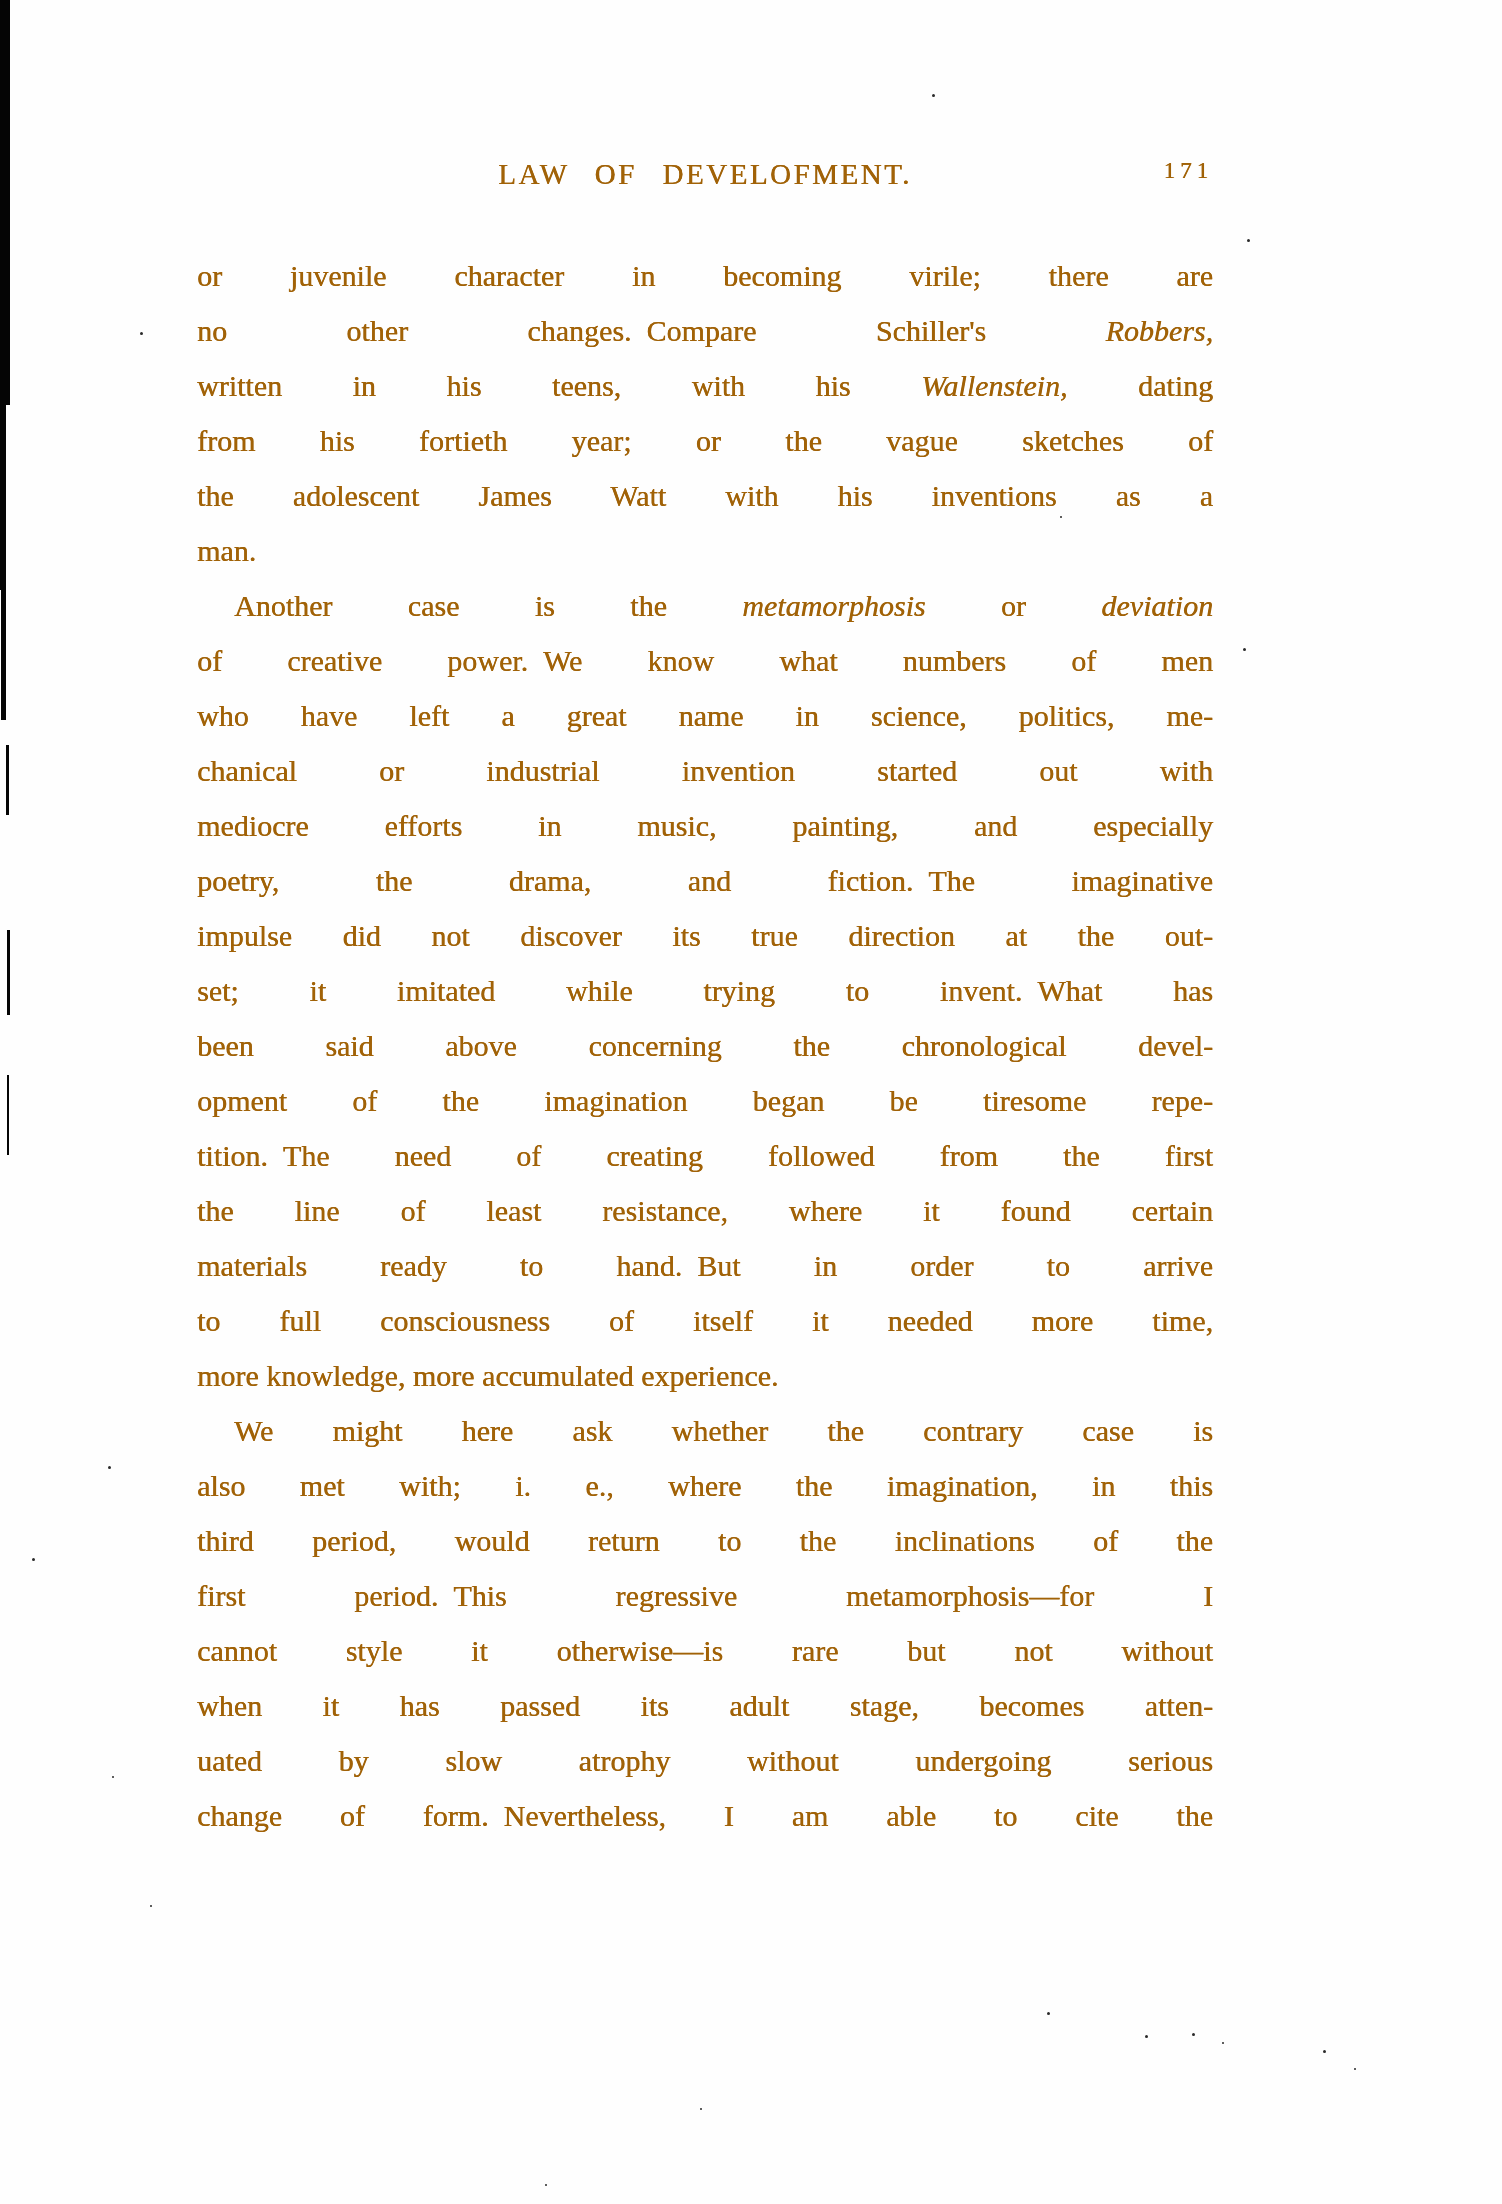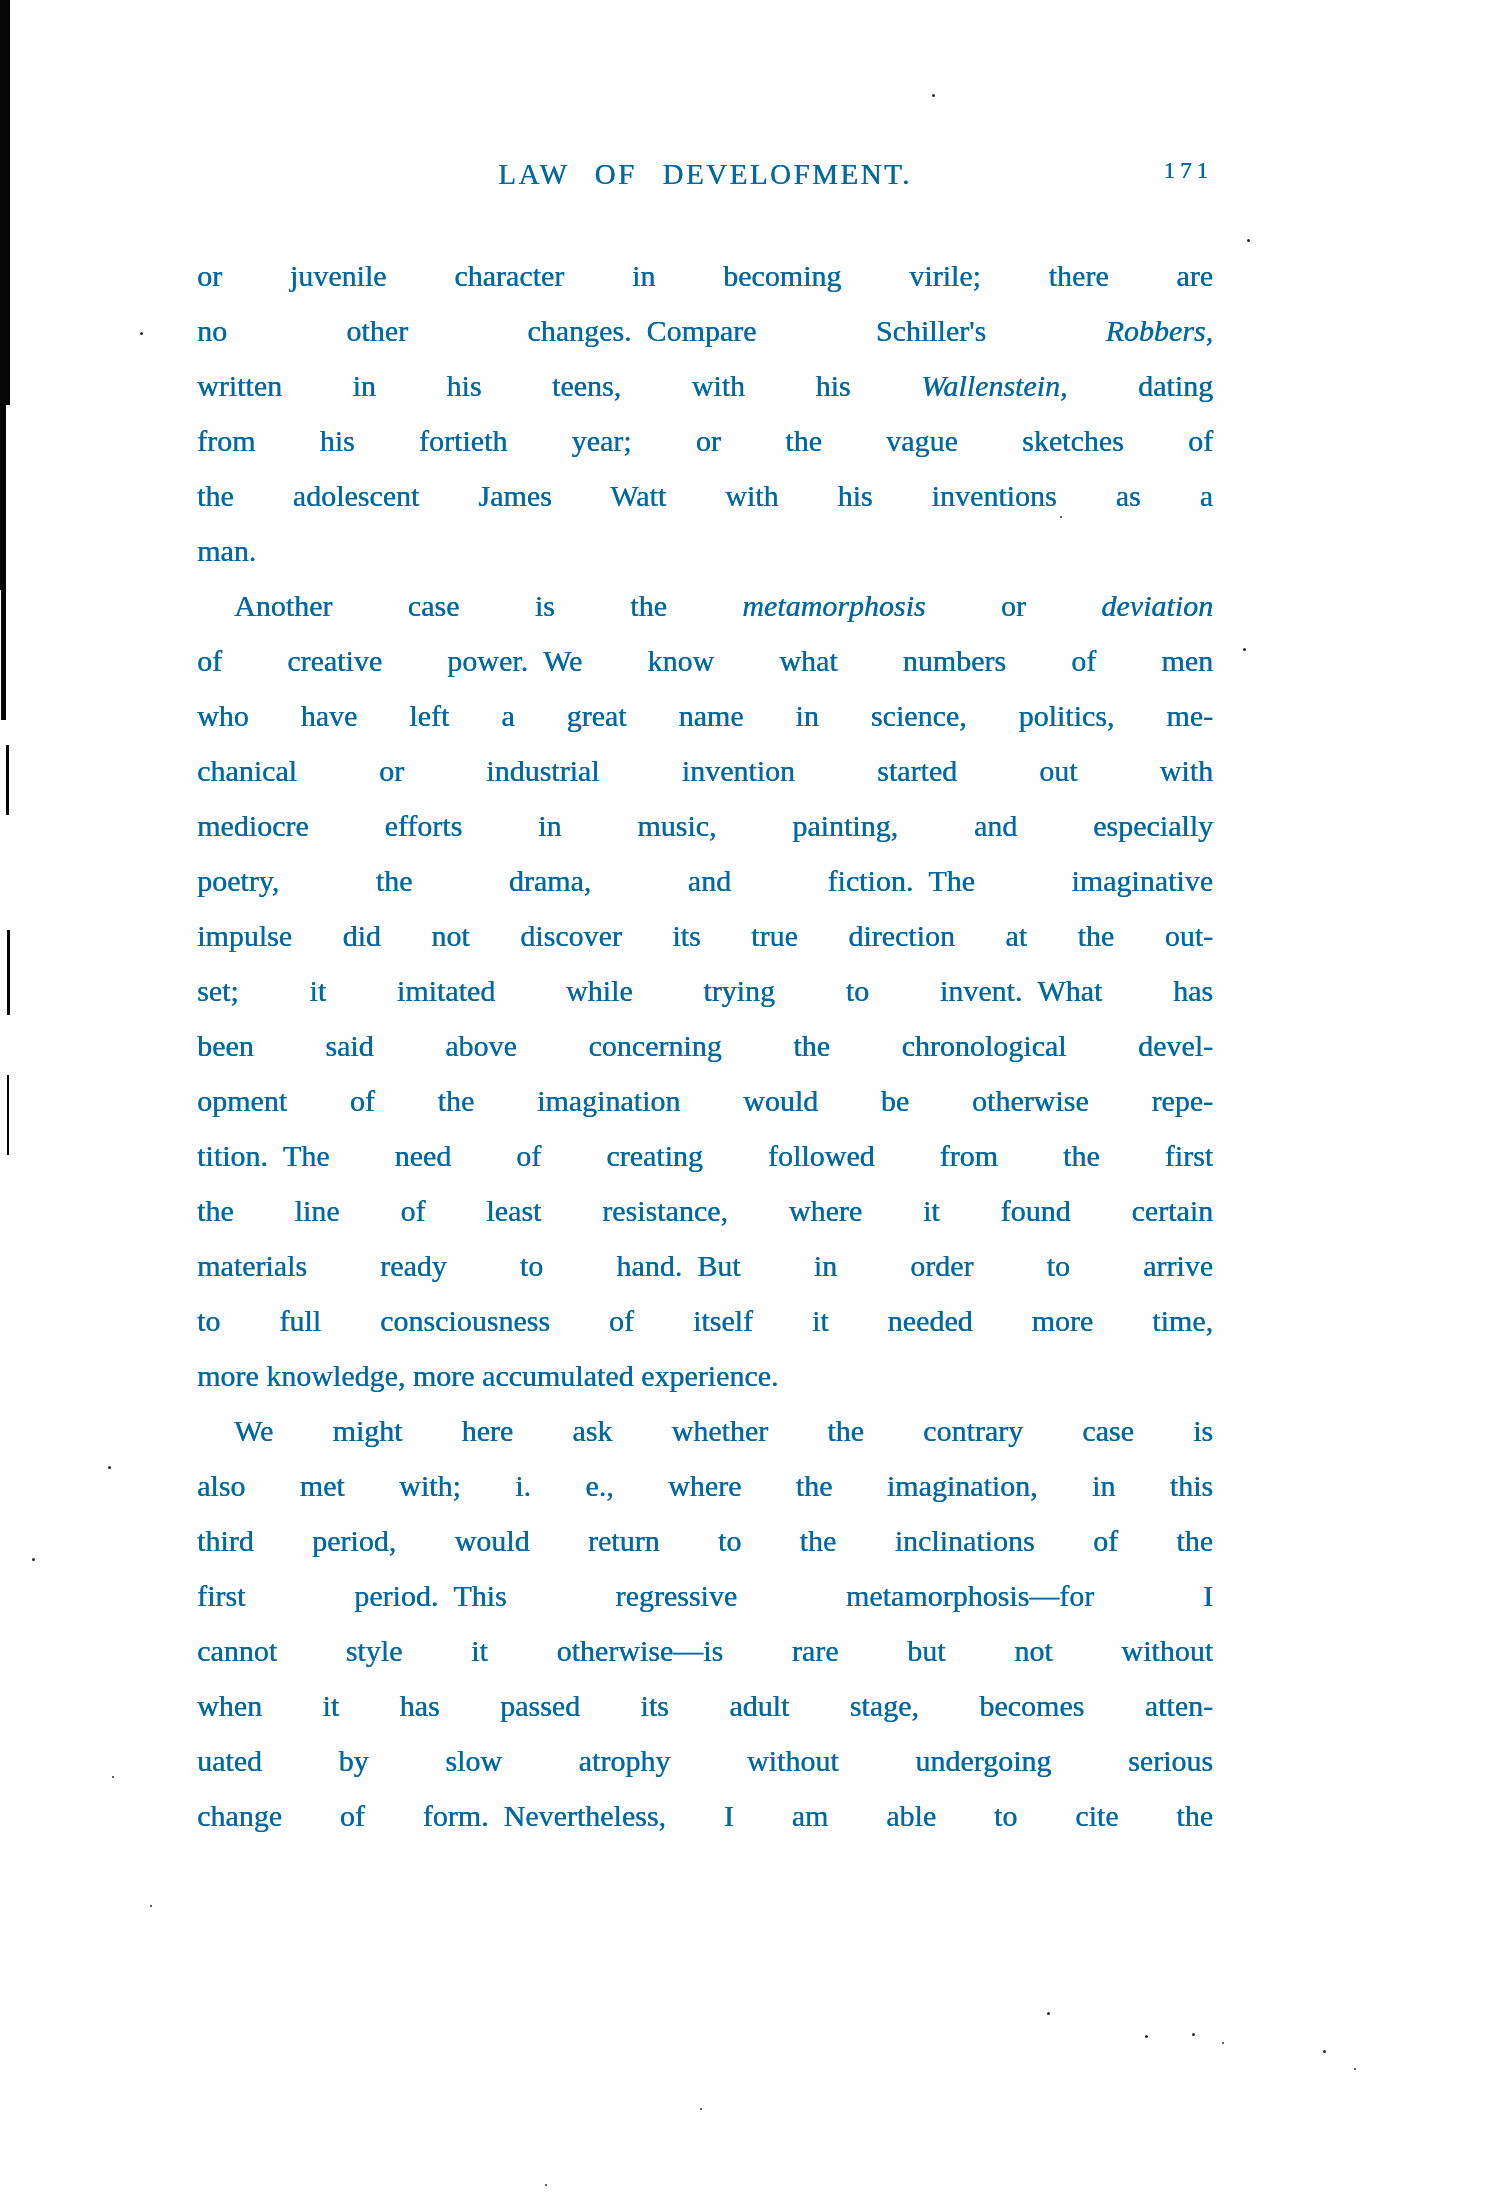--- a/index.html
+++ b/index.html
@@ -2,21 +2,21 @@
 <html><head>
 <meta charset="utf-8">
 <style>
   html, body { margin: 0; padding: 0; background: #e8e8e8; }
   .page {
     position: relative;
     width: 1502px;
     height: 2204px;
     background: #fefefe;
     font-family: "Liberation Serif", "DejaVu Serif", serif;
-    color: #0369a1;
+    color: #a16207;
     overflow: hidden;
   }
   .runhead {
     position: absolute;
     left: 197px;
     top: 158px;
     width: 1016px;
     height: 40px;
   }
   .runhead-title {
@@ -73,21 +73,21 @@
       <div class="line"><span class="">man.</span></div>
       <div class="line just indent"><span class="">Another case is the </span><span class="it">metamorphosis</span><span class=""> or </span><span class="it">deviation</span></div>
       <div class="line just"><span class="">of creative power. We know what numbers of men</span></div>
       <div class="line just"><span class="">who have left a great name in science, politics, me-</span></div>
       <div class="line just"><span class="">chanical or industrial invention started out with</span></div>
       <div class="line just"><span class="">mediocre efforts in music, painting, and especially</span></div>
       <div class="line just"><span class="">poetry, the drama, and fiction. The imaginative</span></div>
       <div class="line just"><span class="">impulse did not discover its true direction at the out-</span></div>
       <div class="line just"><span class="">set; it imitated while trying to invent. What has</span></div>
       <div class="line just"><span class="">been said above concerning the chronological devel-</span></div>
-      <div class="line just"><span class="">opment of the imagination would be otherwise repe-</span></div>
+      <div class="line just"><span class="">opment of the imagination began be tiresome repe-</span></div>
       <div class="line just"><span class="">tition. The need of creating followed from the first</span></div>
       <div class="line just"><span class="">the line of least resistance, where it found certain</span></div>
       <div class="line just"><span class="">materials ready to hand. But in order to arrive</span></div>
       <div class="line just"><span class="">to full consciousness of itself it needed more time,</span></div>
       <div class="line"><span class="">more knowledge, more accumulated experience.</span></div>
       <div class="line just indent"><span class="">We might here ask whether the contrary case is</span></div>
       <div class="line just"><span class="">also met with; i. e., where the imagination, in this</span></div>
       <div class="line just"><span class="">third period, would return to the inclinations of the</span></div>
       <div class="line just"><span class="">first period. This regressive metamorphosis—for I</span></div>
       <div class="line just"><span class="">cannot style it otherwise—is rare but not without</span></div>

